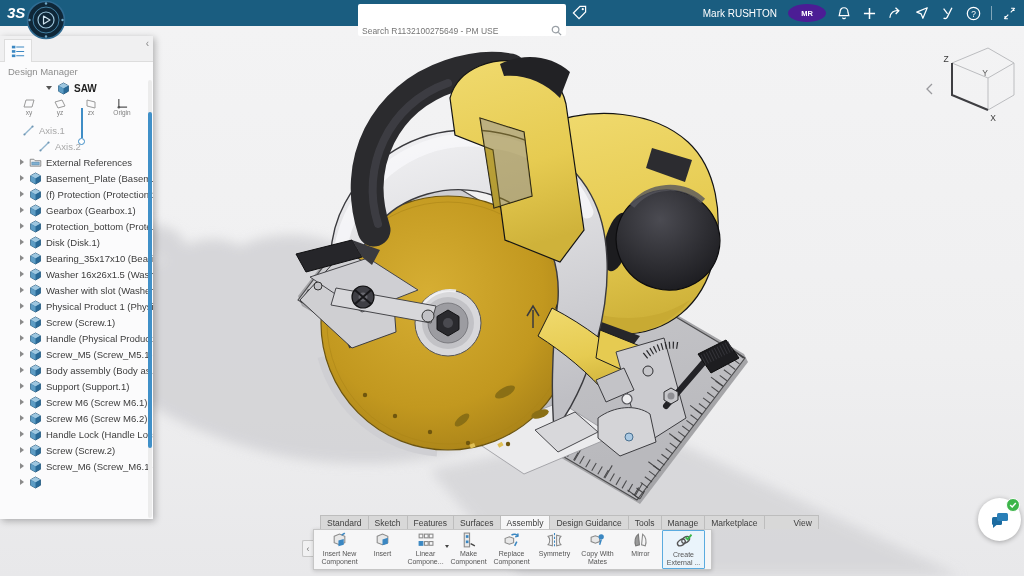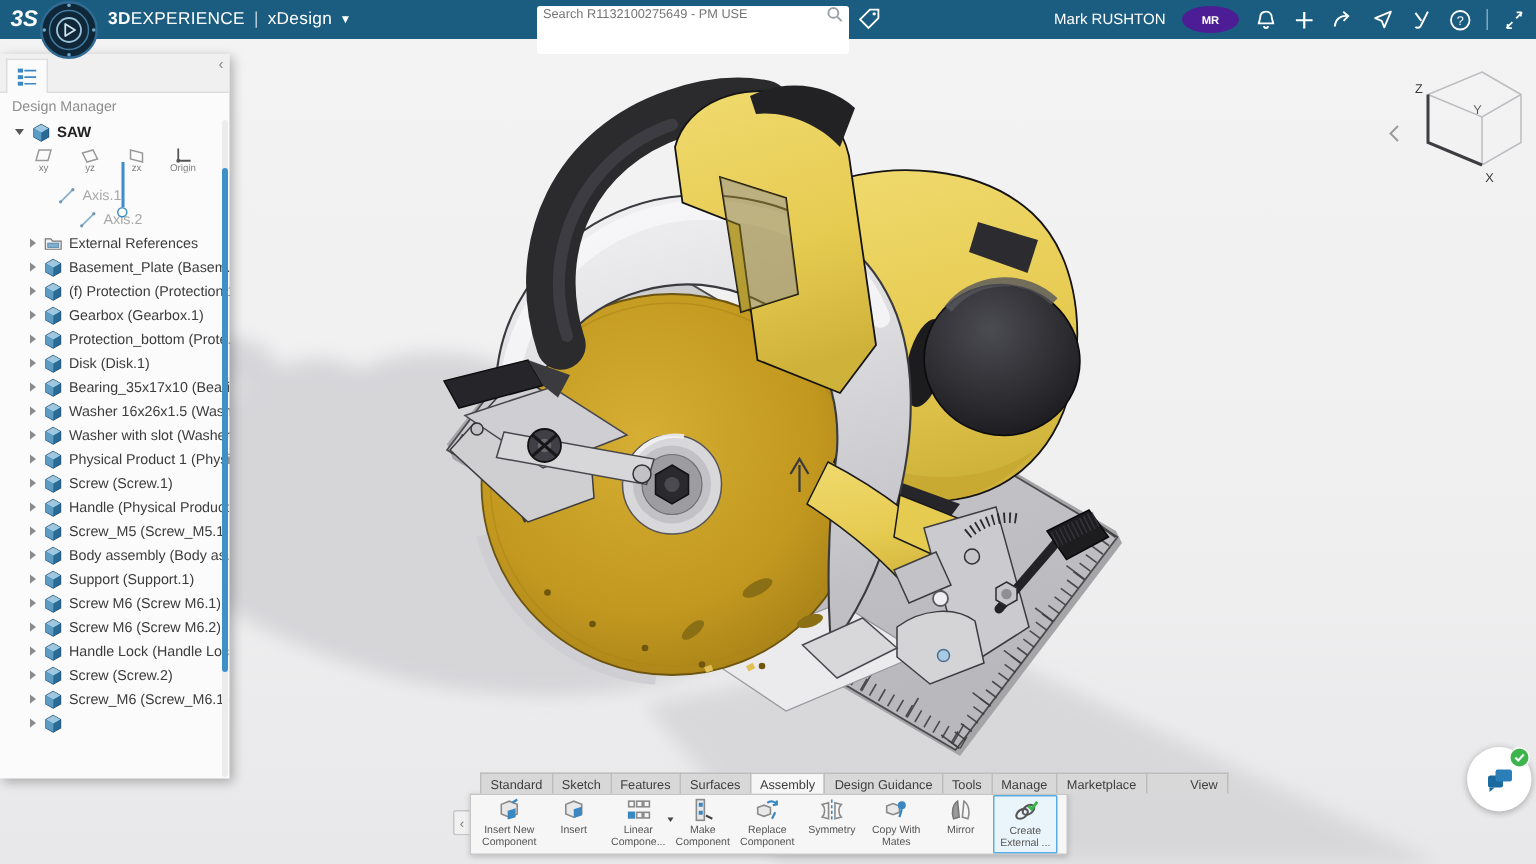--- a/index.html
+++ b/index.html
@@ -7,39 +7,39 @@
   .stage { position:relative; width:1024px; height:576px; background:#eef0f1; overflow:hidden; }
 
   
   .topbar { position:absolute; left:0; top:0; width:1024px; height:26px; background:#1a5d80; z-index:30; }
   .logo3s { position:absolute; left:7px; top:2px; width:24px; height:22px; color:#fff; font-style:italic; font-weight:bold; font-size:15px; line-height:22px; }
   .compass { position:absolute; left:26px; top:0px; width:40px; height:40px; z-index:31; }
   .brand { position:absolute; left:72px; top:0; height:26px; line-height:26px; color:#fff; font-size:11.5px; letter-spacing:.2px; white-space:nowrap; }
   .brand b { font-weight:bold; }
   .brand .sep { margin:0 6px; opacity:.7; font-weight:300; }
   .brand .chev { font-size:8px; margin-left:5px; vertical-align:1px; }
-  .searchwrap { position:absolute; left:358px; top:4px; width:208px; height:32px; background:#fff; border-radius:2px; display:flex; align-items:flex-start; }
+  .searchwrap { position:absolute; left:358px; top:4px; width:208px; height:32px; background:#fff; border-radius:2px; display:flex; align-items:flex-end; }
   .searchwrap input { border:0; outline:none; flex:1; font-size:8.5px; color:#444; padding:0 4px; background:transparent; font-family:"Liberation Sans",sans-serif; }
   .searchwrap svg { flex:none; margin-right:4px; }
   .tagicon { position:absolute; left:572px; top:5px; }
   .tb-right { position:absolute; right:6px; top:0; height:26px; display:flex; align-items:center; gap:9px; }
   .username { color:#fff; font-size:10px; margin-right:2px; }
   .avatar { width:38px; height:18px; border-radius:50%; background:#4c1d95; color:#fff; font-size:7.5px; font-weight:bold; display:flex; align-items:center; justify-content:center; }
   .tbico { width:17px; height:17px; display:flex; align-items:center; justify-content:center; cursor:pointer; }
   .tbdivider { width:1px; height:14px; background:rgba(255,255,255,.45); }
 
   
   .sidebar { position:absolute; left:0; top:36px; width:153px; height:483px; background:#fbfbfc; z-index:20; box-shadow:2px 2px 7px rgba(0,0,0,.28); overflow:hidden; }
   .sb-collapse { position:absolute; right:4px; top:2px; font-size:10px; color:#888; cursor:pointer; }
   .sb-tabstrip { position:absolute; left:0; top:0; width:153px; height:26px; background:#f0f0f1; border-bottom:1px solid #ddd; }
   .sb-tab { position:absolute; left:4px; top:3px; width:28px; height:23px; background:#fbfbfc; border:1px solid #ddd; border-bottom:none; display:flex; align-items:center; justify-content:center; }
   .sb-title { position:absolute; left:8px; top:30px; font-size:9.5px; color:#8d8d8d; }
   .tree { position:absolute; left:0; top:44px; width:149px; }
   .trow { position:relative; height:16px; display:flex; align-items:center; padding-left:20px; }
-  .trow.root { padding-left:10px; }
+  .trow.root { padding-left:10px;margin-left:36px; }
   .tri-r { width:0; height:0; border-top:3.5px solid transparent; border-bottom:3.5px solid transparent; border-left:4.5px solid #8a8a8a; margin-right:5px; flex:none; }
   .tri-d { width:0; height:0; border-left:3.5px solid transparent; border-right:3.5px solid transparent; border-top:4.5px solid #555; margin-right:5px; flex:none; }
   .tico { width:13px; height:13px; margin-right:4px; flex:none; }
   .tname { font-size:9.5px; color:#3c3c3c; white-space:nowrap; }
   .tname.bold { font-weight:bold; font-size:10px; color:#222; }
   .tname.dim { color:#a8a8a8; }
   .planes { position:relative; height:26px; display:flex; padding-left:18px; gap:9px; }
   .pitem { width:22px; text-align:center; }
   .pitem .pg { height:13px; display:flex; align-items:flex-end; justify-content:center; }
   .pitem .pl { font-size:6.5px; color:#808080; }
@@ -244,23 +244,20 @@
     </g>
     <path d="M 952,63 L 952,95 L 988,110" stroke="#3e3e42" stroke-width="2" fill="none"></path>
     <text x="946" y="62" font-size="8.5" fill="#3a3a3a" text-anchor="middle">Z</text>
     <text x="985" y="76" font-size="8.5" fill="#5a5a5a" text-anchor="middle">Y</text>
     <text x="993" y="121" font-size="8.5" fill="#3a3a3a" text-anchor="middle">X</text>
     <path d="M 932,84 L 927,89 L 932,94" stroke="#9a9a9e" stroke-width="1.3" fill="none"></path>
   </svg>
 
   <div class="topbar">
     <div class="logo3s">3S</div>
-    <div class="brand">
-      <b>3D</b><span>EXPERIENCE</span><span class="sep">|</span><span>xDesign</span><span class="chev">▼</span>
-    </div>
     <div class="searchwrap">
       <input type="text" placeholder="Search R1132100275649 - PM USE" style="">
       <svg width="11" height="11" viewBox="0 0 12 12">
         <circle cx="5" cy="5" r="3.6" fill="none" stroke="#9aa0a6" stroke-width="1.4"></circle>
         <path d="M 8,8 L 11,11" stroke="#9aa0a6" stroke-width="1.4"></path>
       </svg>
     </div>
     <svg class="tagicon" width="15" height="15" viewBox="0 0 16 16">
       <path d="M 1.5,8.5 L 8.5,1.5 H 14.5 V 7.5 L 7.5,14.5 Z" fill="none" stroke="#fff" stroke-width="1.3"></path>
       <circle cx="11.5" cy="4.5" r="1.2" fill="#fff"></circle>
@@ -375,29 +372,29 @@
           <div class="pg">
               <svg width="11" height="11" viewBox="0 0 12 12">
                 <path d="M 2,1 V 10 H 11" fill="none" stroke="#555" stroke-width="1.3"></path>
                 <circle cx="2" cy="10" r="1.4" fill="#555"></circle>
               </svg>
             </div>
           <div class="pl">Origin</div>
         </div>
       </div>
 
-      <div class="trow" style="padding-left:38px">
+      <div class="trow" style="padding-left:22px">
         <svg class="tico" viewBox="0 0 16 16">
             <path d="M 3,13 L 13,3" stroke="#8fb3cd" stroke-width="1.6"></path>
             <circle cx="3" cy="13" r="1.3" fill="#6f95b3"></circle>
             <circle cx="13" cy="3" r="1.3" fill="#6f95b3"></circle>
           </svg>
         <span class="tname dim">Axis.1</span>
       </div>
-      <div class="trow" style="padding-left:52px">
+      <div class="trow" style="padding-left:38px">
         <svg class="tico" viewBox="0 0 16 16">
             <path d="M 3,13 L 13,3" stroke="#8fb3cd" stroke-width="1.6"></path>
             <circle cx="3" cy="13" r="1.3" fill="#6f95b3"></circle>
             <circle cx="13" cy="3" r="1.3" fill="#6f95b3"></circle>
           </svg>
         <span class="tname dim">Axis.2</span>
       </div>
 
       <div>
 

